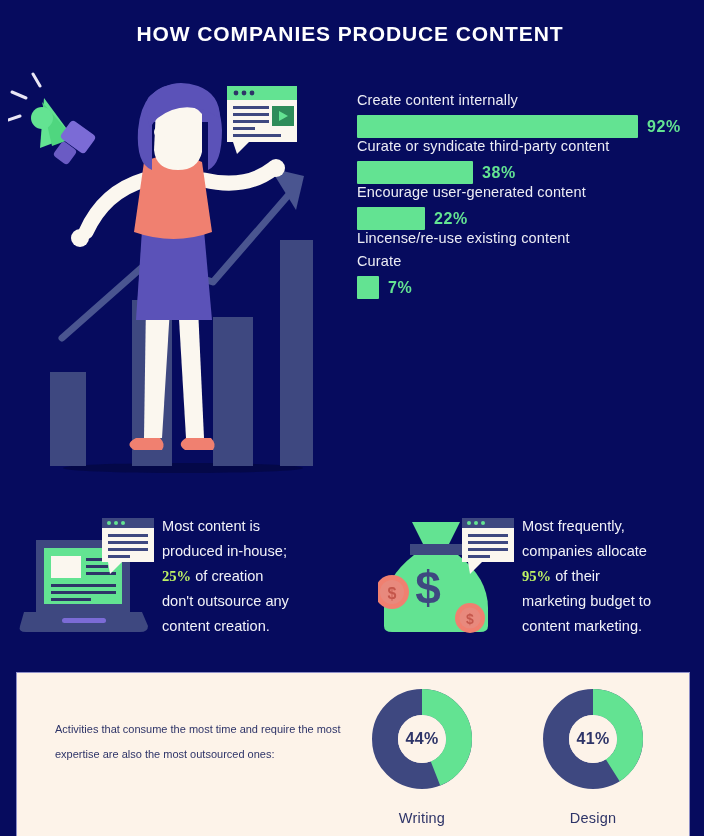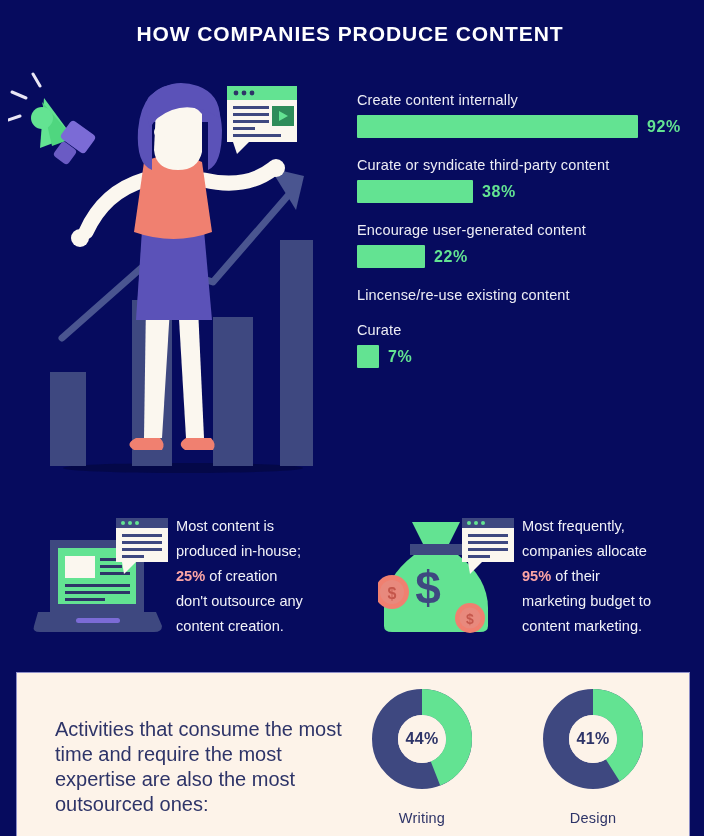--- a/index.html
+++ b/index.html
@@ -21,55 +21,55 @@
     font-weight:bold;
     letter-spacing:0.9px;
     margin-left:12px;
   }
 
   
   .illustration { position:absolute; left:8px; top:72px; width:330px; height:412px; }
 
   
   .barchart { position:absolute; left:357px; top:92px; width:340px; }
-  .bar-row { margin-bottom:19px; }
+  .bar-row { }
   .bar-label {
     color:#EDEDF5; font-size:14.5px; margin-bottom:7px; letter-spacing:0.15px;
     white-space:nowrap;
   }
   .bar-line { display:flex; align-items:center; }
   .bar-fill {
     height:23px; background:#63E392; border-radius:1px;
   }
   .bar-value {
     color:#63E392; font-size:16px; font-weight:bold; margin-left:9px;
     letter-spacing:0.6px;
   }
 
   
   .stat { position:absolute; display:flex; align-items:flex-start; }
-  .stat-left  { left:32px;  top:500px; }
+  .stat-left  { left:18px;  top:500px; }
   .stat-right { left:378px; top:500px; }
   .stat-icon { width:140px; height:140px; flex:none; }
   .stat-text {
     color:#F2F2F8; font-size:14.6px; line-height:25px; padding-top:14px;
     margin-left:4px; width:175px;
   }
-  .hl { color:#fca5a5; font-weight:bold; }
+  .hl { color:#bef264; font-weight:bold;font-family:Liberation Serif, serif; }
 
   
   .panel {
     position:absolute; left:16px; top:672px; width:674px; height:164px;
     background:#FDF3E9;
     border:1.5px solid #8E8FC8;
     border-bottom:none;
   }
   .panel-text {
     position:absolute; left:38px; top:44px; width:300px;
-    color:#2E3468; font-size:20px; line-height:25px; font-weight:500;
+    color:#2E3468; font-size:11px; line-height:25px; font-weight:500;
   }
   .donuts { position:absolute; left:355px; top:16px; display:flex; gap:71px; }
   .donut-wrap { width:100px; text-align:center; }
   .donut { position:relative; width:100px; height:100px; margin:0 auto; }
   .donut svg { display:block; }
   .donut-num {
     position:absolute; inset:0; display:flex; align-items:center; justify-content:center;
     color:#2E3468; font-size:16px; font-weight:bold; letter-spacing:0.4px;
   }
   .donut-label {

